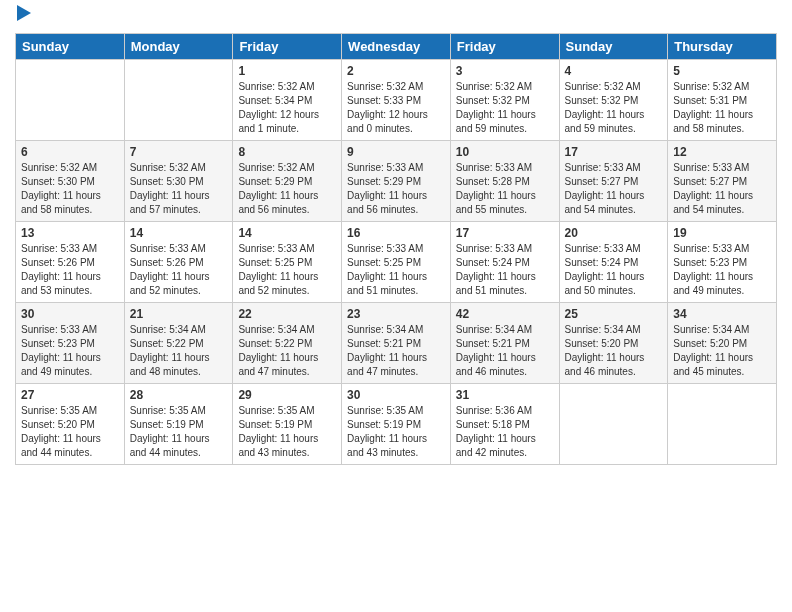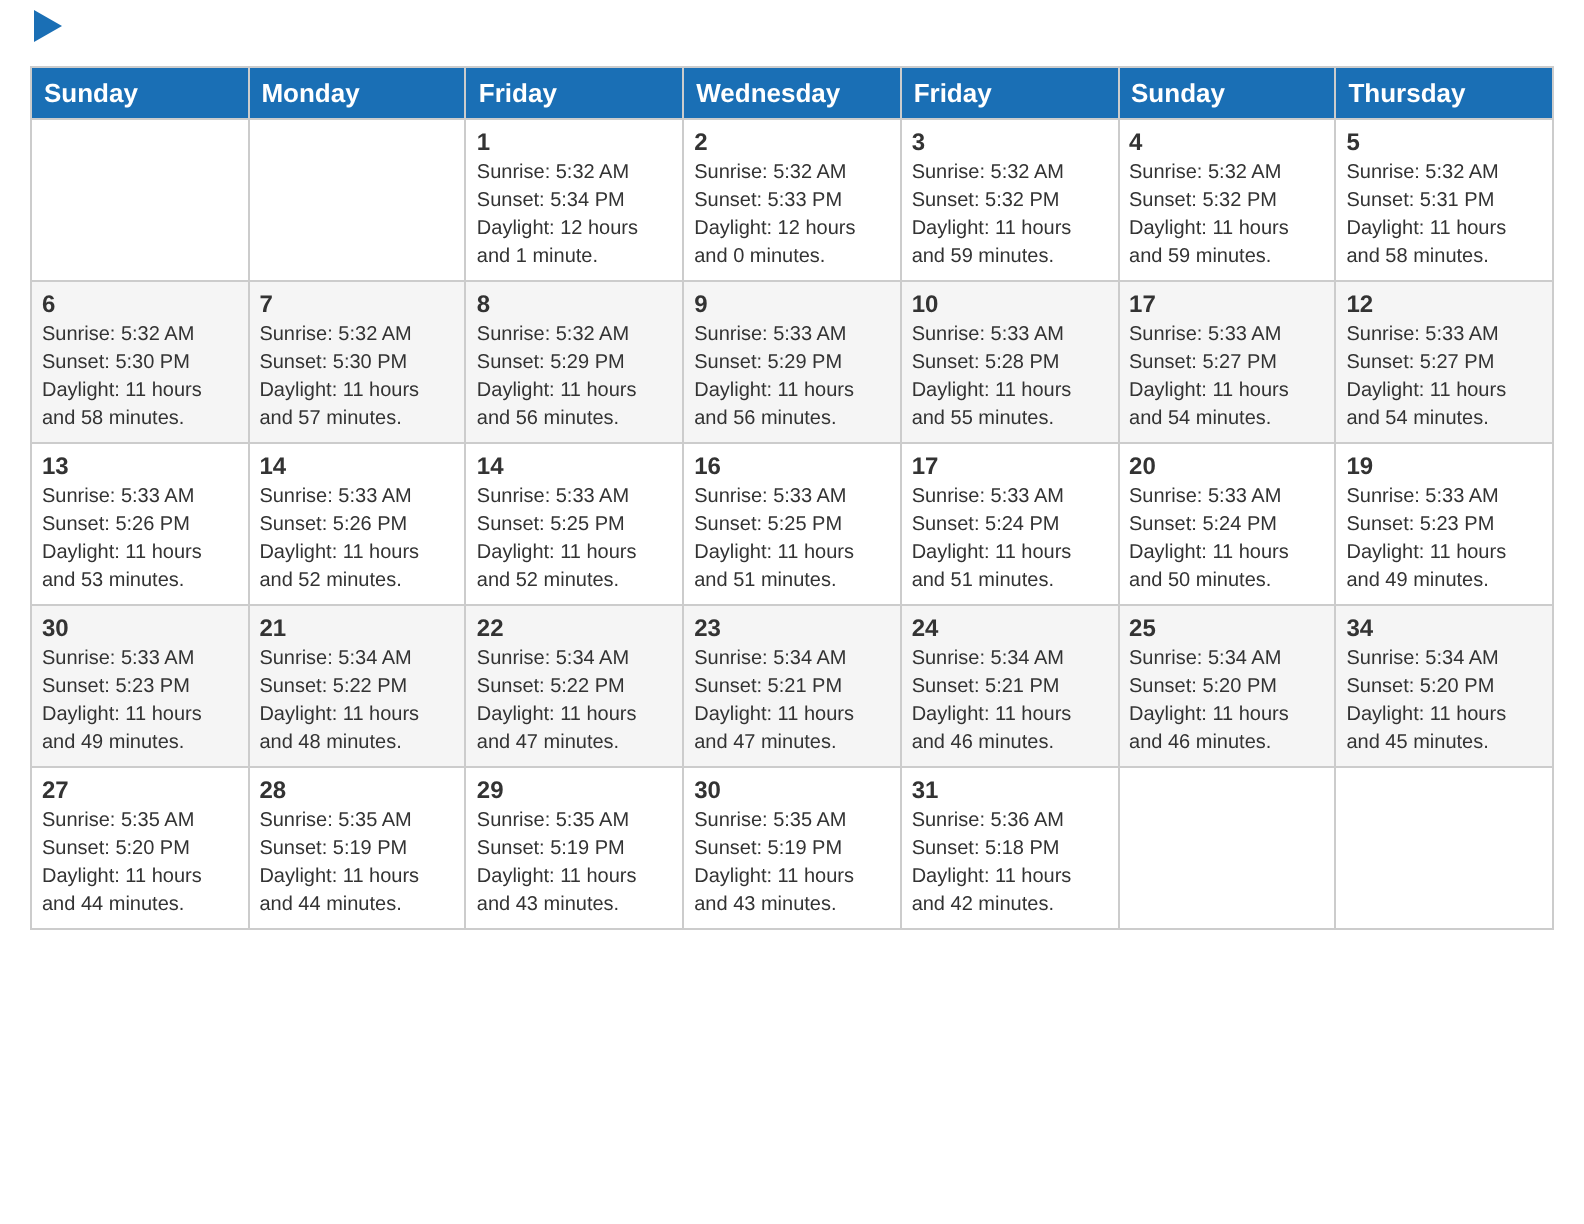--- a/index.html
+++ b/index.html
@@ -294,21 +294,21 @@
 and 47 minutes.</div>
           </td>
           <td>
             <span class="day-number">23</span>
             <div class="day-info" style="white-space: pre-line;">Sunrise: 5:34 AM
 Sunset: 5:21 PM
 Daylight: 11 hours
 and 47 minutes.</div>
           </td>
           <td>
-            <span class="day-number">24</span>
+            <span class="day-number">42</span>
             <div class="day-info" style="white-space: pre-line;">Sunrise: 5:34 AM
 Sunset: 5:21 PM
 Daylight: 11 hours
 and 46 minutes.</div>
           </td>
           <td>
             <span class="day-number">25</span>
             <div class="day-info" style="white-space: pre-line;">Sunrise: 5:34 AM
 Sunset: 5:20 PM
 Daylight: 11 hours

